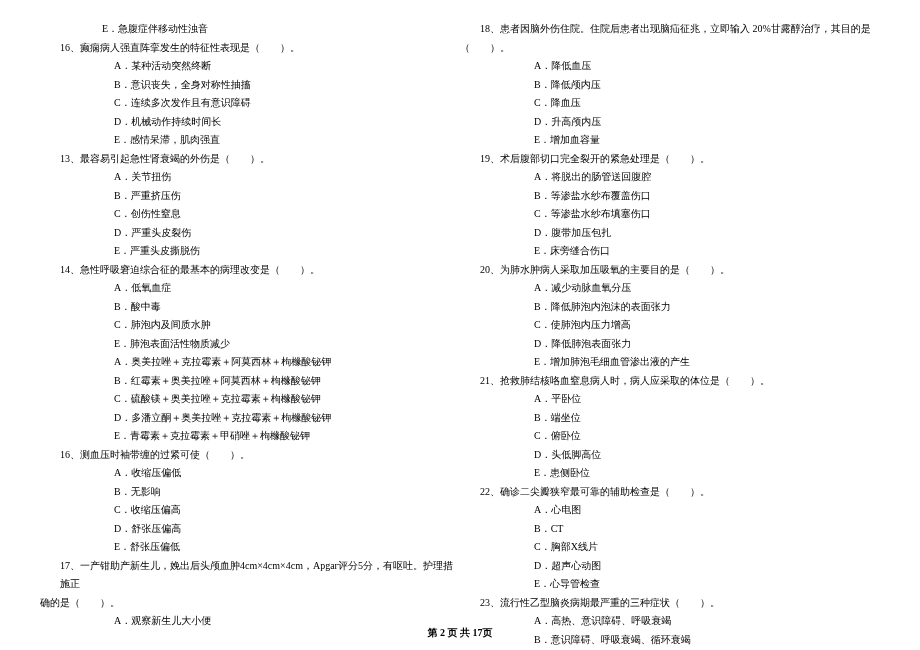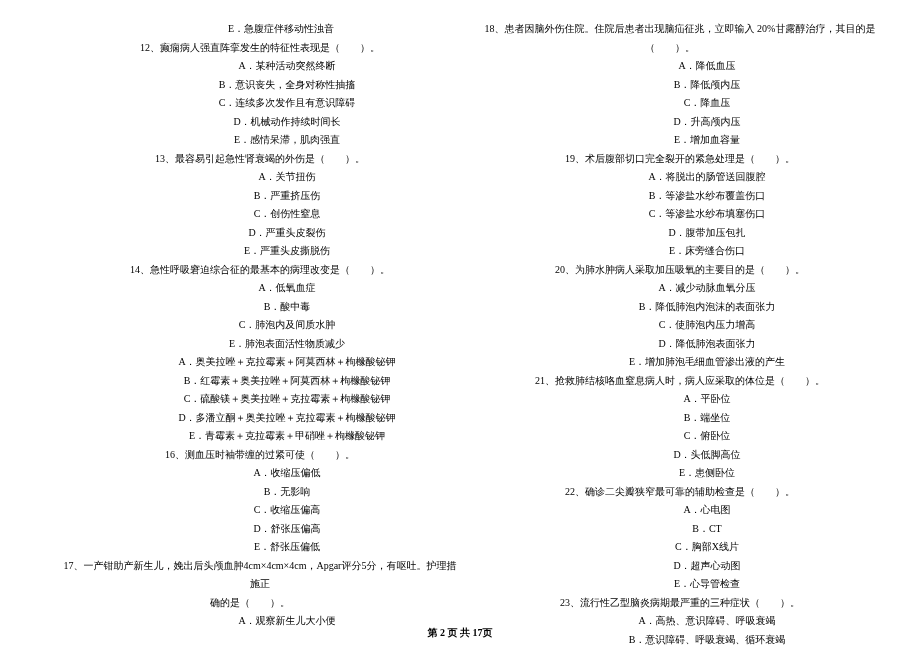--- a/index.html
+++ b/index.html
@@ -10,21 +10,20 @@
       font-family: "SimSun", "宋体", serif;
       font-size: 10px;
       color: #000;
       padding: 20px 40px 30px 40px;
       position: relative;
       overflow: hidden;
     }
     .columns {
       display: flex;
       height: 580px;
-      text-align: center;
     }
     .col {
       flex: 1;
       line-height: 1.85;
     }
     .opt-first-continue {
       padding-left: 62px;
     }
     .q-line {
       padding-left: 20px;
@@ -49,21 +48,21 @@
       font-size: 10px;
       font-weight: bold;
     }
   </style>
 </head>
 <body>
 
 <div class="columns">
   <div class="col" id="left-col">
       <div class="opt-first-continue">E．急腹症伴移动性浊音</div>
-      <div class="q-line">12、癫痫病人强直阵挛发生的特征性表现是（　　）。</div>
+      <div class="q-line">16、癫痫病人强直阵挛发生的特征性表现是（　　）。</div>
       <div class="options">
         <span class="opt">A．某种活动突然终断</span>
         <span class="opt">B．意识丧失，全身对称性抽搐</span>
         <span class="opt">C．连续多次发作且有意识障碍</span>
         <span class="opt">D．机械动作持续时间长</span>
         <span class="opt">E．感情呆滞，肌肉强直</span>
       </div>
       <div class="q-line">13、最容易引起急性肾衰竭的外伤是（　　）。</div>
       <div class="options">
         <span class="opt">A．关节扭伤</span>

